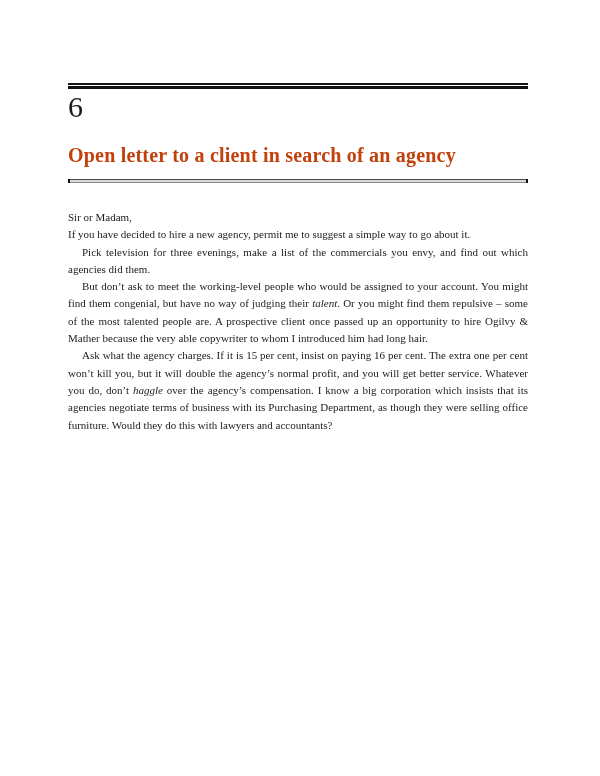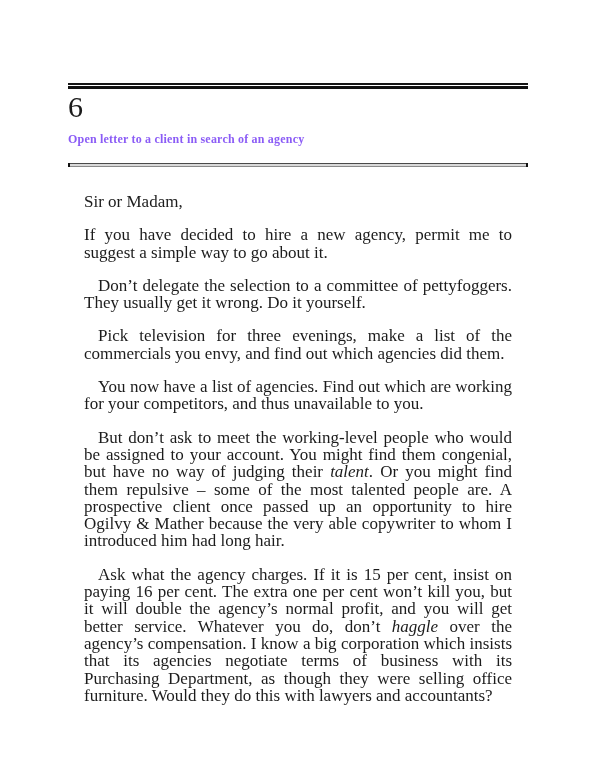--- a/index.html
+++ b/index.html
@@ -29,26 +29,26 @@
     box-sizing: border-box;
   }
   .chapter-number {
     margin-top: 3px;
     font-size: 30px;
     line-height: 30px;
     font-weight: normal;
     color: #1b1b1b;
   }
   .chapter-title {
-    margin-top: 7px;
-    font-size: 12px;
+    margin-top: 23px;
+    font-size: 20px;
     line-height: 20px;
     font-weight: bold;
     letter-spacing: 0.2px;
-    color: #8b5cf6;
+    color: #c2410c;
   }
   .rule-heading {
     position: relative;
     margin-top: 14px;
     height: 4px;
     background: #d9d9d9;
     border-top: 1px solid #4a4a4a;
     border-bottom: 1px solid #8a8a8a;
     box-sizing: border-box;
   }
@@ -60,22 +60,22 @@
     width: 2px;
     height: 4px;
     background: #111111;
   }
   .rule-heading::before { left: 0; }
   .rule-heading::after  { right: 0; }
   .body-text {
     margin-top: 26px;
   }
   .body-text p {
-    margin: 16px;
-    font-size: 17px;
+    margin: 0;
+    font-size: 11px;
     line-height: 17.3px;
     text-align: justify;
     color: #1c1c1c;
   }
   .body-text p.indent {
     text-indent: 14px;
   }
   .italic {
     font-style: italic;
   }
@@ -85,20 +85,18 @@
 
 <div class="page">
   <div class="content">
     <div class="rule-top"></div>
     <div class="chapter-number">6</div>
     <div class="chapter-title">Open letter to a client in search of an agency</div>
     <div class="rule-heading"></div>
     <div class="body-text">
         <p class=""><span>Sir or Madam,</span></p>
         <p class=""><span>If you have decided to hire a new agency, permit me to suggest a simple way to go about it.</span></p>
-        <p class="indent"><span>Don’t delegate the selection to a committee of pettyfoggers. They usually get it wrong. Do it yourself.</span></p>
         <p class="indent"><span>Pick television for three evenings, make a list of the commercials you envy, and find out which agencies did them.</span></p>
-        <p class="indent"><span>You now have a list of agencies. Find out which are working for your competitors, and thus unavailable to you.</span></p>
         <p class="indent"><span>But don’t ask to meet the working-level people who would be assigned to your account. You might find them congenial, but have no way of judging their </span><span class="italic">talent</span><span>. Or you might find them repulsive – some of the most talented people are. A prospective client once passed up an opportunity to hire Ogilvy &amp; Mather because the very able copywriter to whom I introduced him had long hair.</span></p>
         <p class="indent"><span>Ask what the agency charges. If it is 15 per cent, insist on paying 16 per cent. The extra one per cent won’t kill you, but it will double the agency’s normal profit, and you will get better service. Whatever you do, don’t </span><span class="italic">haggle</span><span> over the agency’s compensation. I know a big corporation which insists that its agencies negotiate terms of business with its Purchasing Department, as though they were selling office furniture. Would they do this with lawyers and accountants?</span></p>
       </div>
   </div>
 </div>
 
 </body></html>

